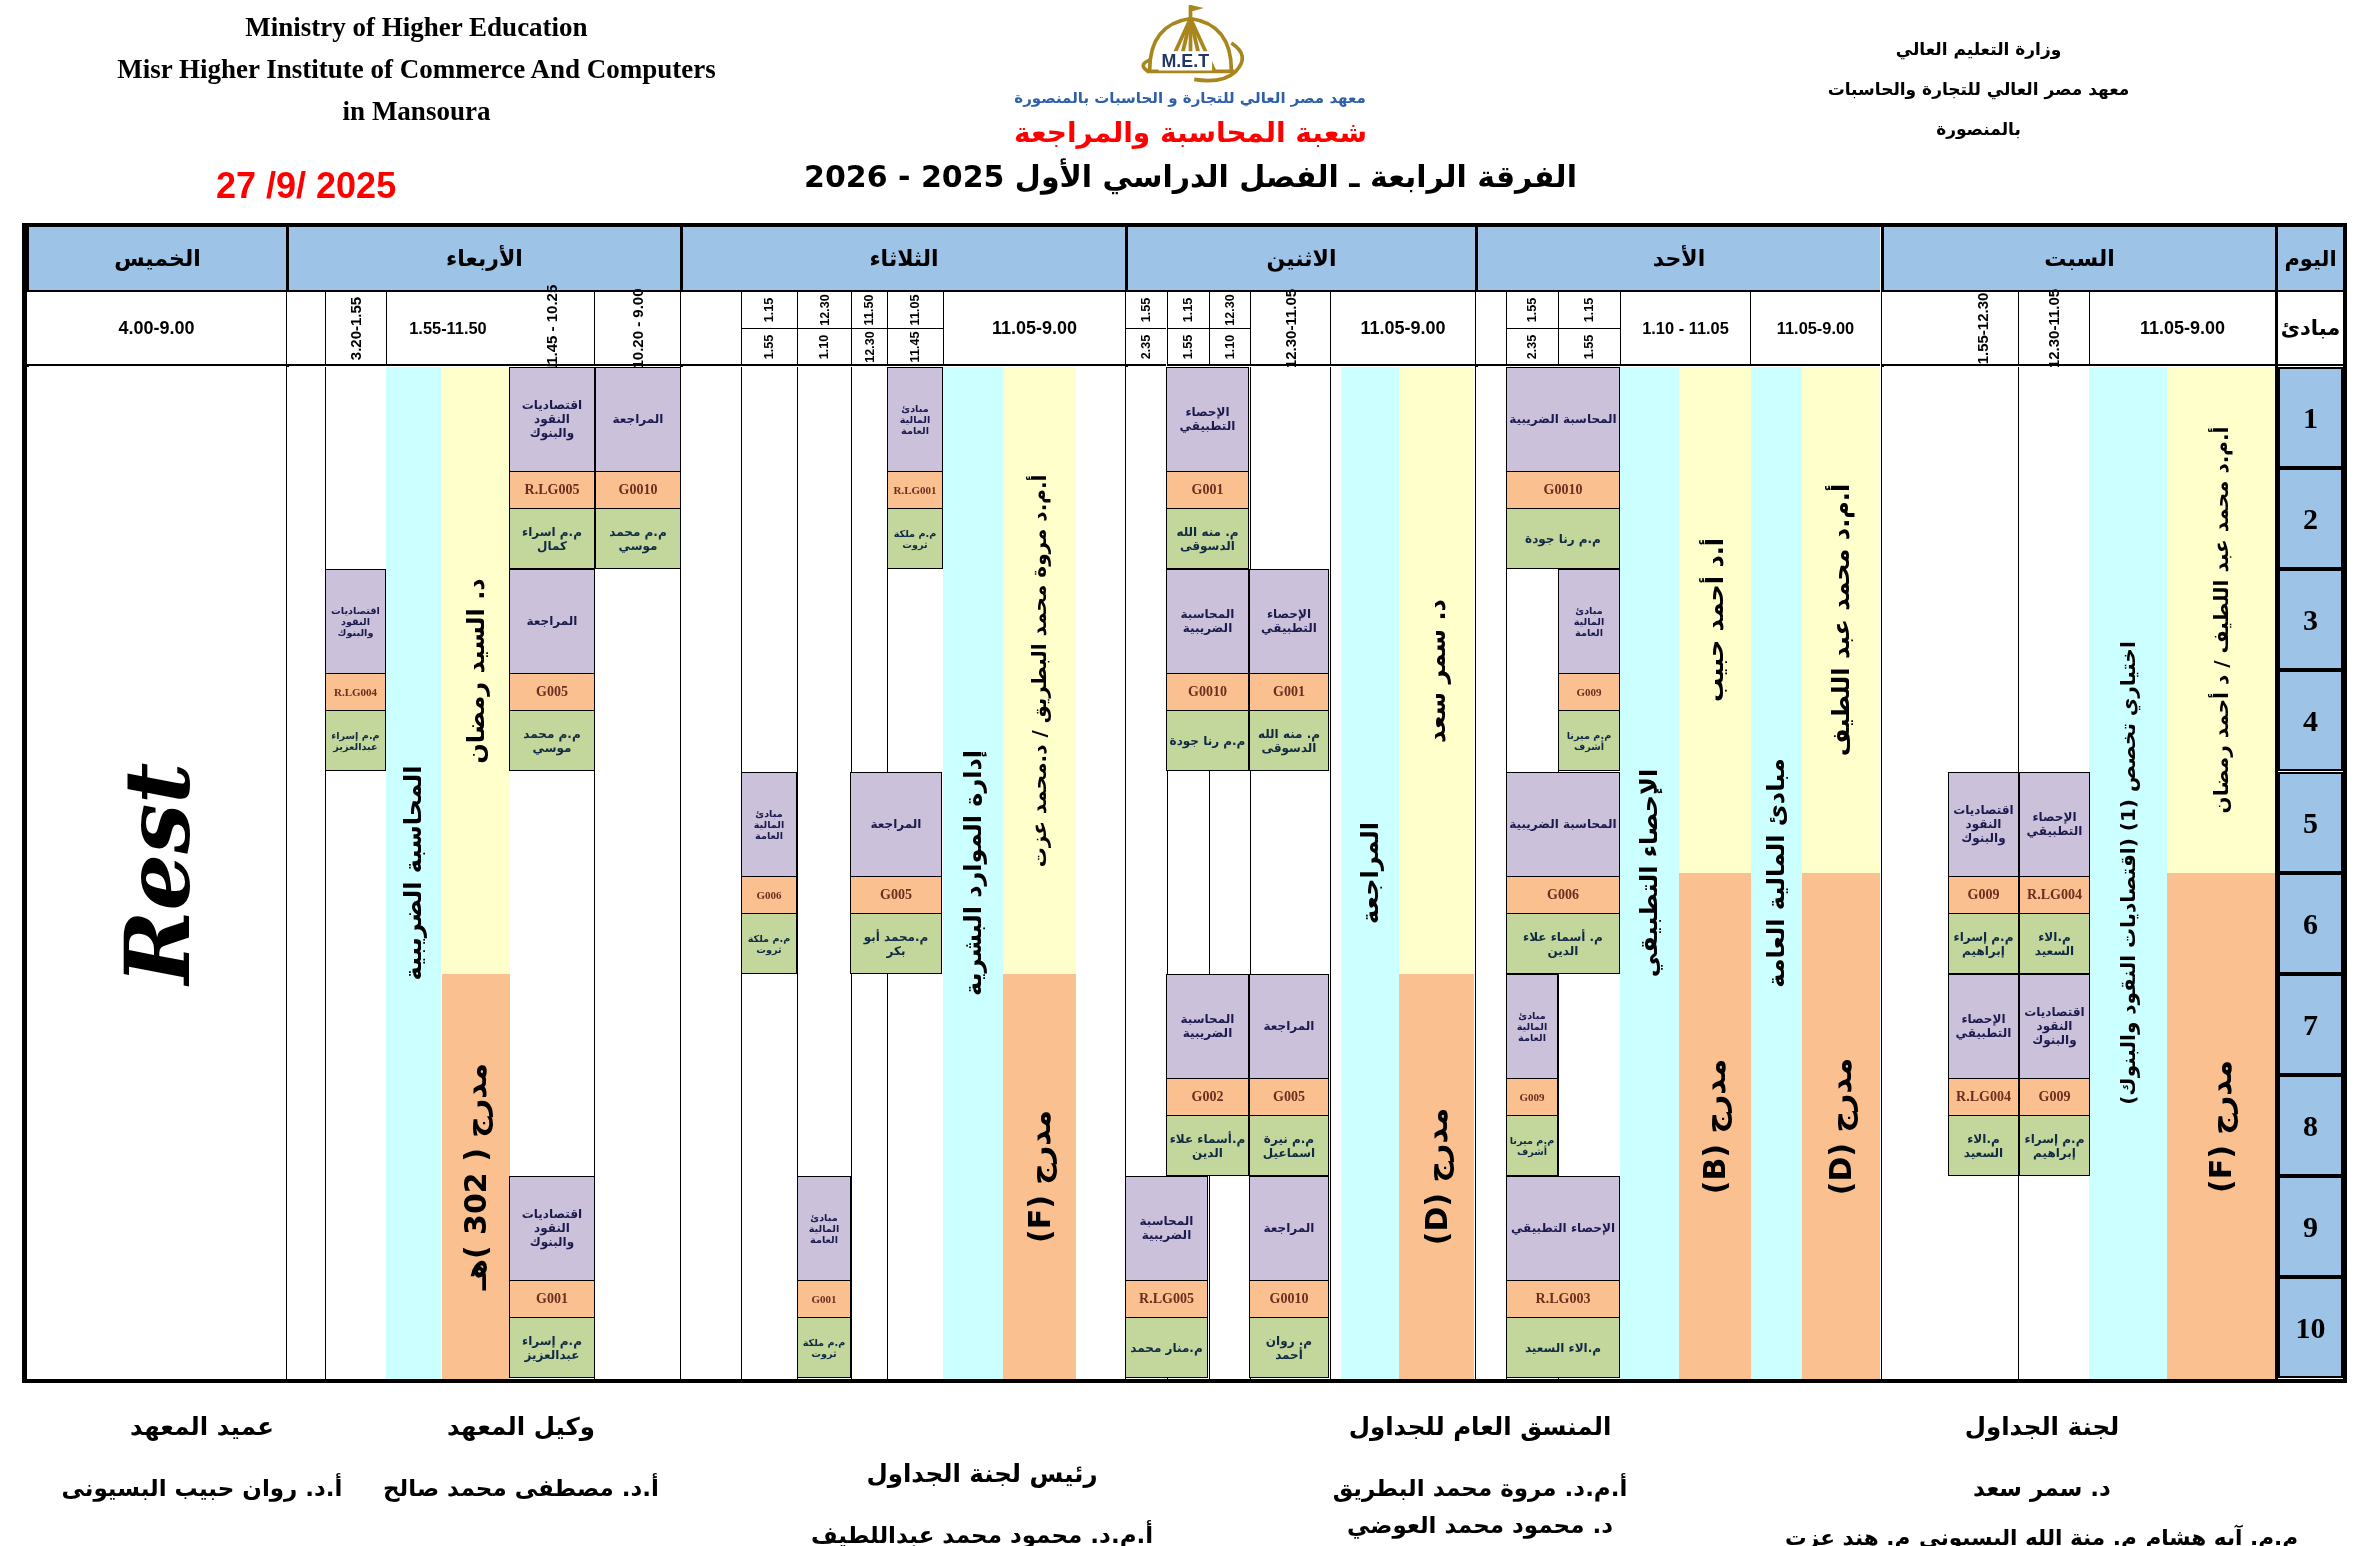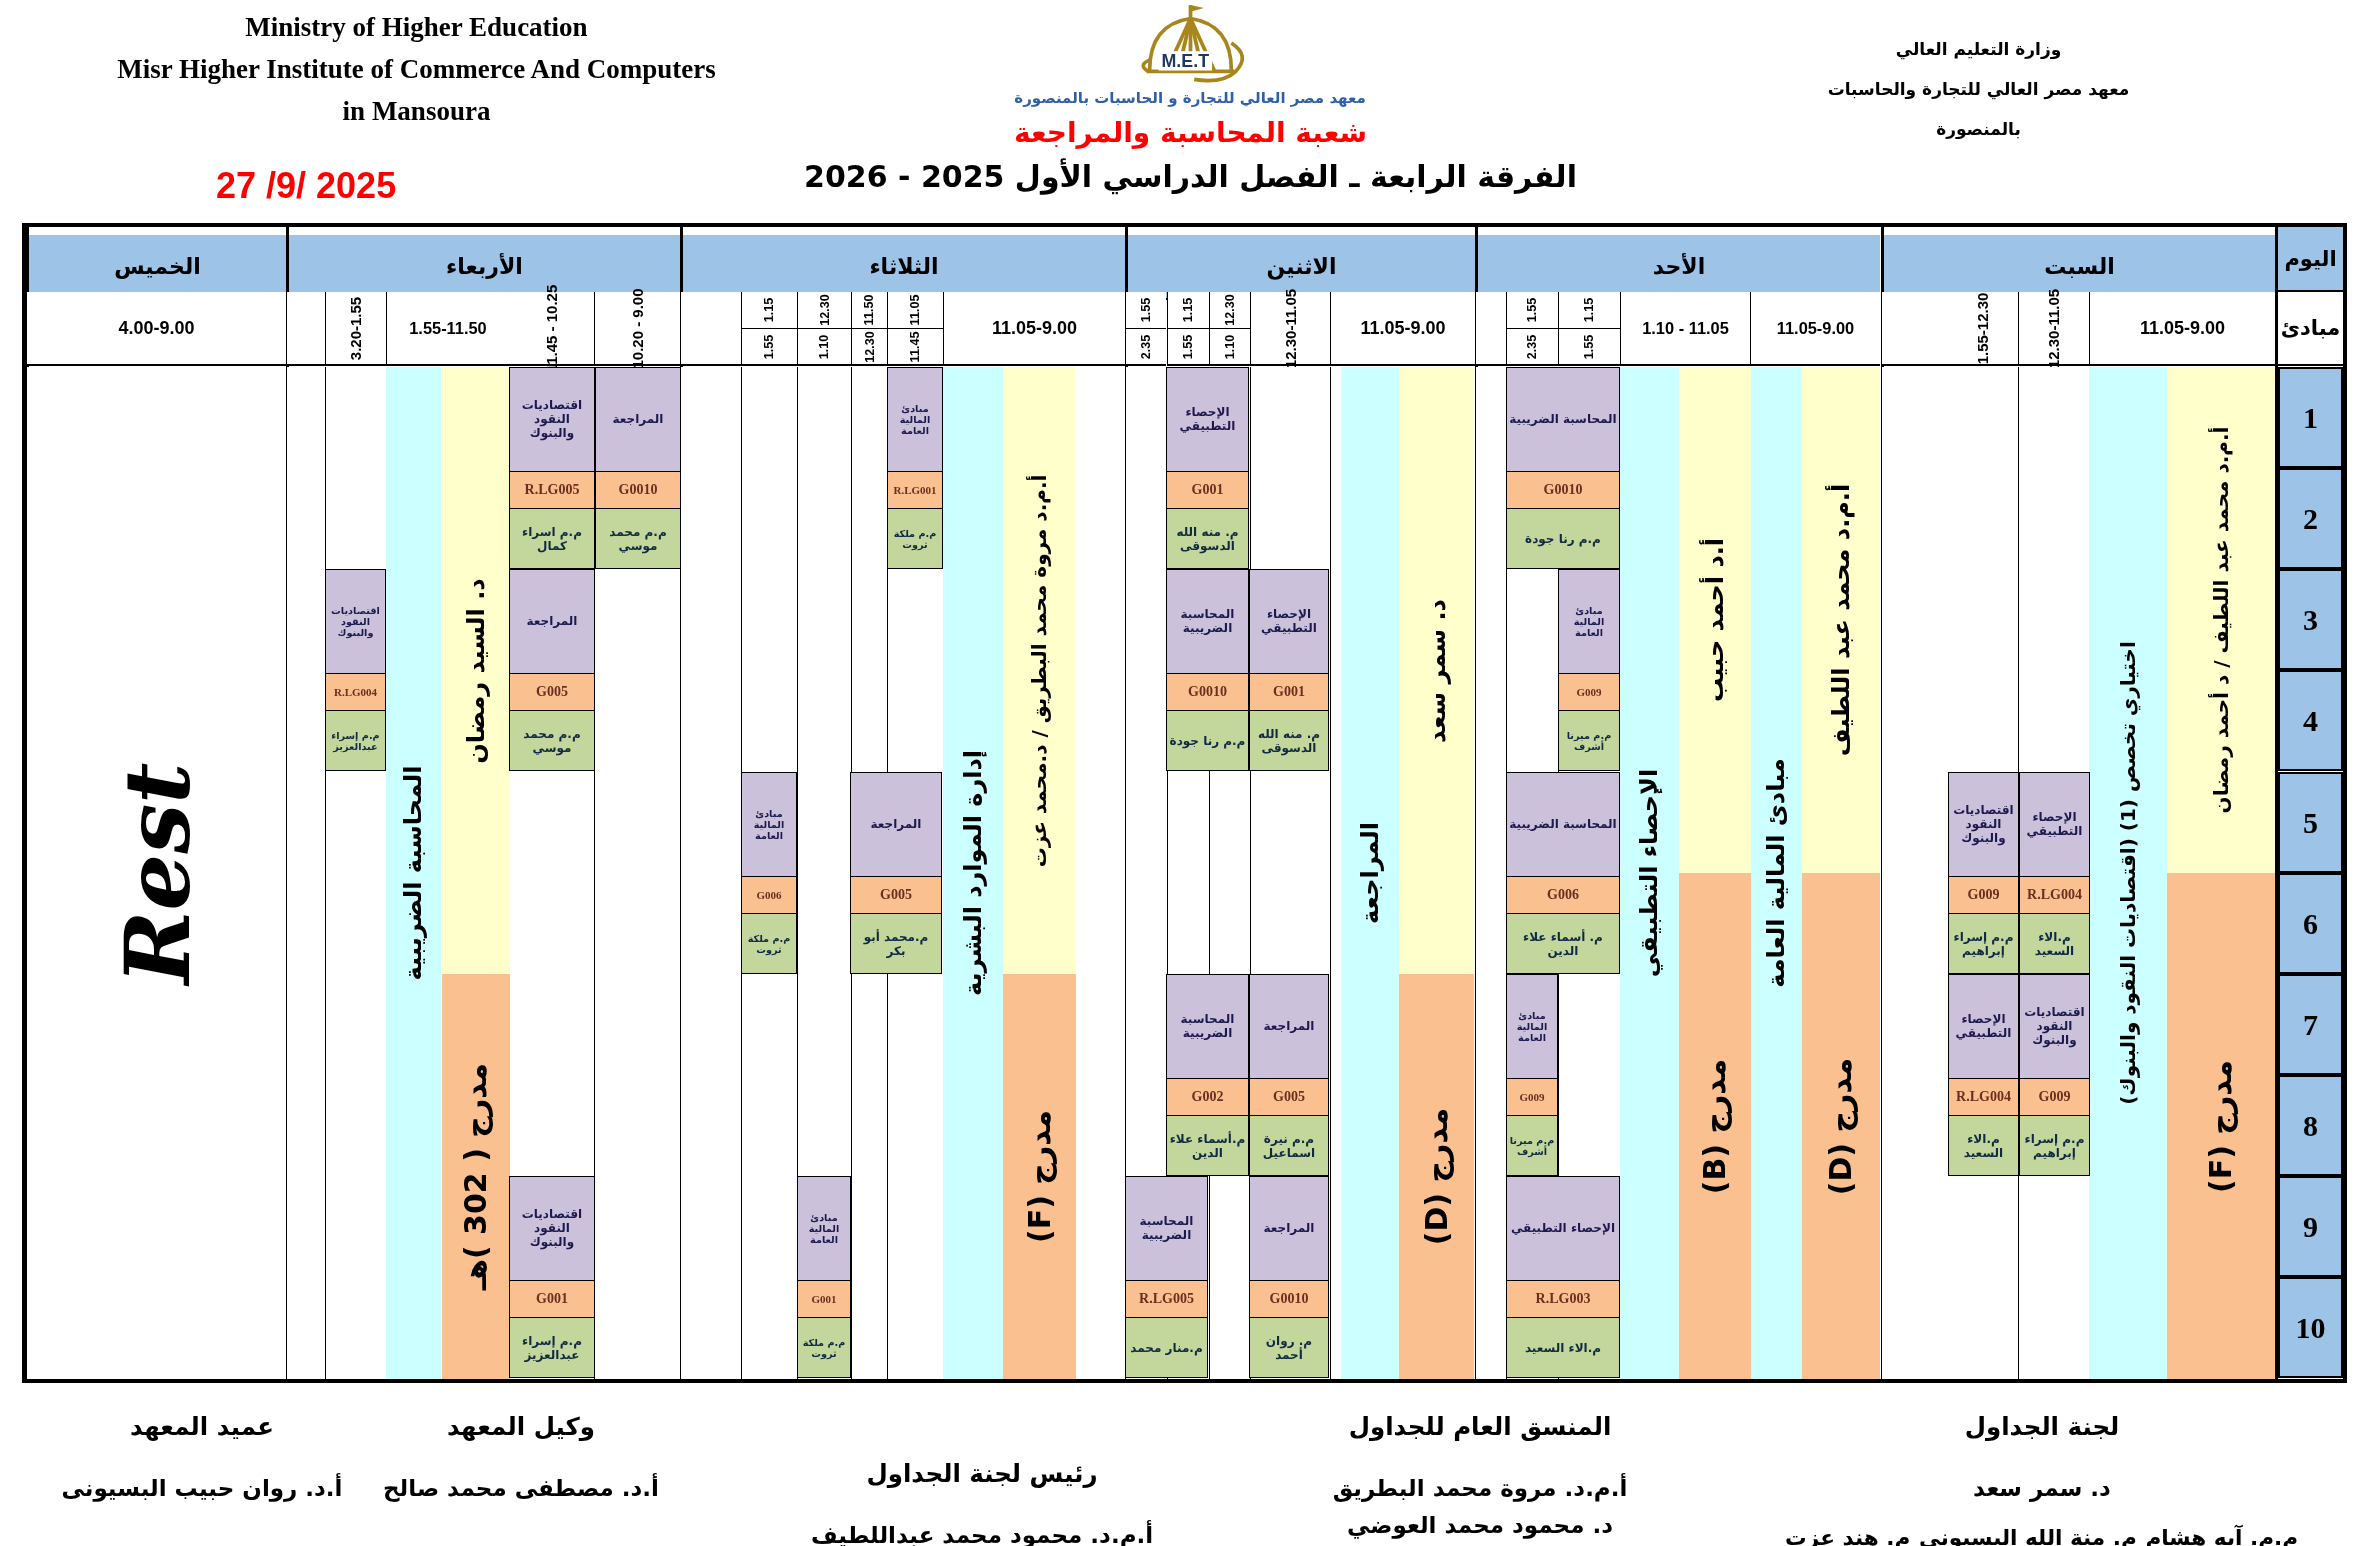--- a/index.html
+++ b/index.html
@@ -16,21 +16,21 @@
             color:#2e5fa8;font-weight:bold;font-size:15px;}
   .division{left:930px;top:116px;width:521px;text-align:center;direction:rtl;
             color:#f00;font-weight:bold;font-size:28px;}
   .page-title{left:744px;top:159px;width:893px;text-align:center;direction:rtl;
             font-weight:bold;font-size:30px;}
   .date-red{left:216px;top:165px;color:#f00;font-weight:bold;font-size:36px;font-family:"Liberation Sans",sans-serif;}
   
   .tbl{left:22px;top:223px;width:2317px;height:1152px;border:4.5px solid #000;background:#fff;box-sizing:content-box;}
   .day-group{position:absolute;top:0;height:1152px;border-left:3px solid #000;box-sizing:border-box;}
   .corner-col{position:absolute;top:0;right:0;height:1152px;border-left:3px solid #000;box-sizing:border-box;}
-  .dayname{position:absolute;top:8px;left:0;right:0;height:65px;background:#9DC3E6;
+  .dayname{position:absolute;top:0;left:0;right:0;height:65px;background:#9DC3E6;
            border-bottom:2.2px solid #000;display:flex;align-items:center;justify-content:center;
            font-weight:bold;font-size:22px;direction:rtl;box-sizing:border-box;}
   .tcell{position:absolute;top:65px;height:74px;border-left:1.5px solid #000;border-bottom:2.2px solid #000;
          box-sizing:border-box;background:#fff;display:flex;align-items:center;justify-content:center;
          font-weight:bold;font-size:18px;font-family:"Liberation Sans",sans-serif;}
   .tcell.pair{flex-direction:column;padding:0;}
   .pair-half{width:100%;height:50%;display:flex;align-items:center;justify-content:center;
              font-size:12.6px;font-weight:bold;box-sizing:border-box;}
   .pair-half.bot{border-top:1.5px solid #000;}
   .bodycol{position:absolute;top:140px;height:1012px;border-left:1.5px solid #000;background:#fff;box-sizing:border-box;}

